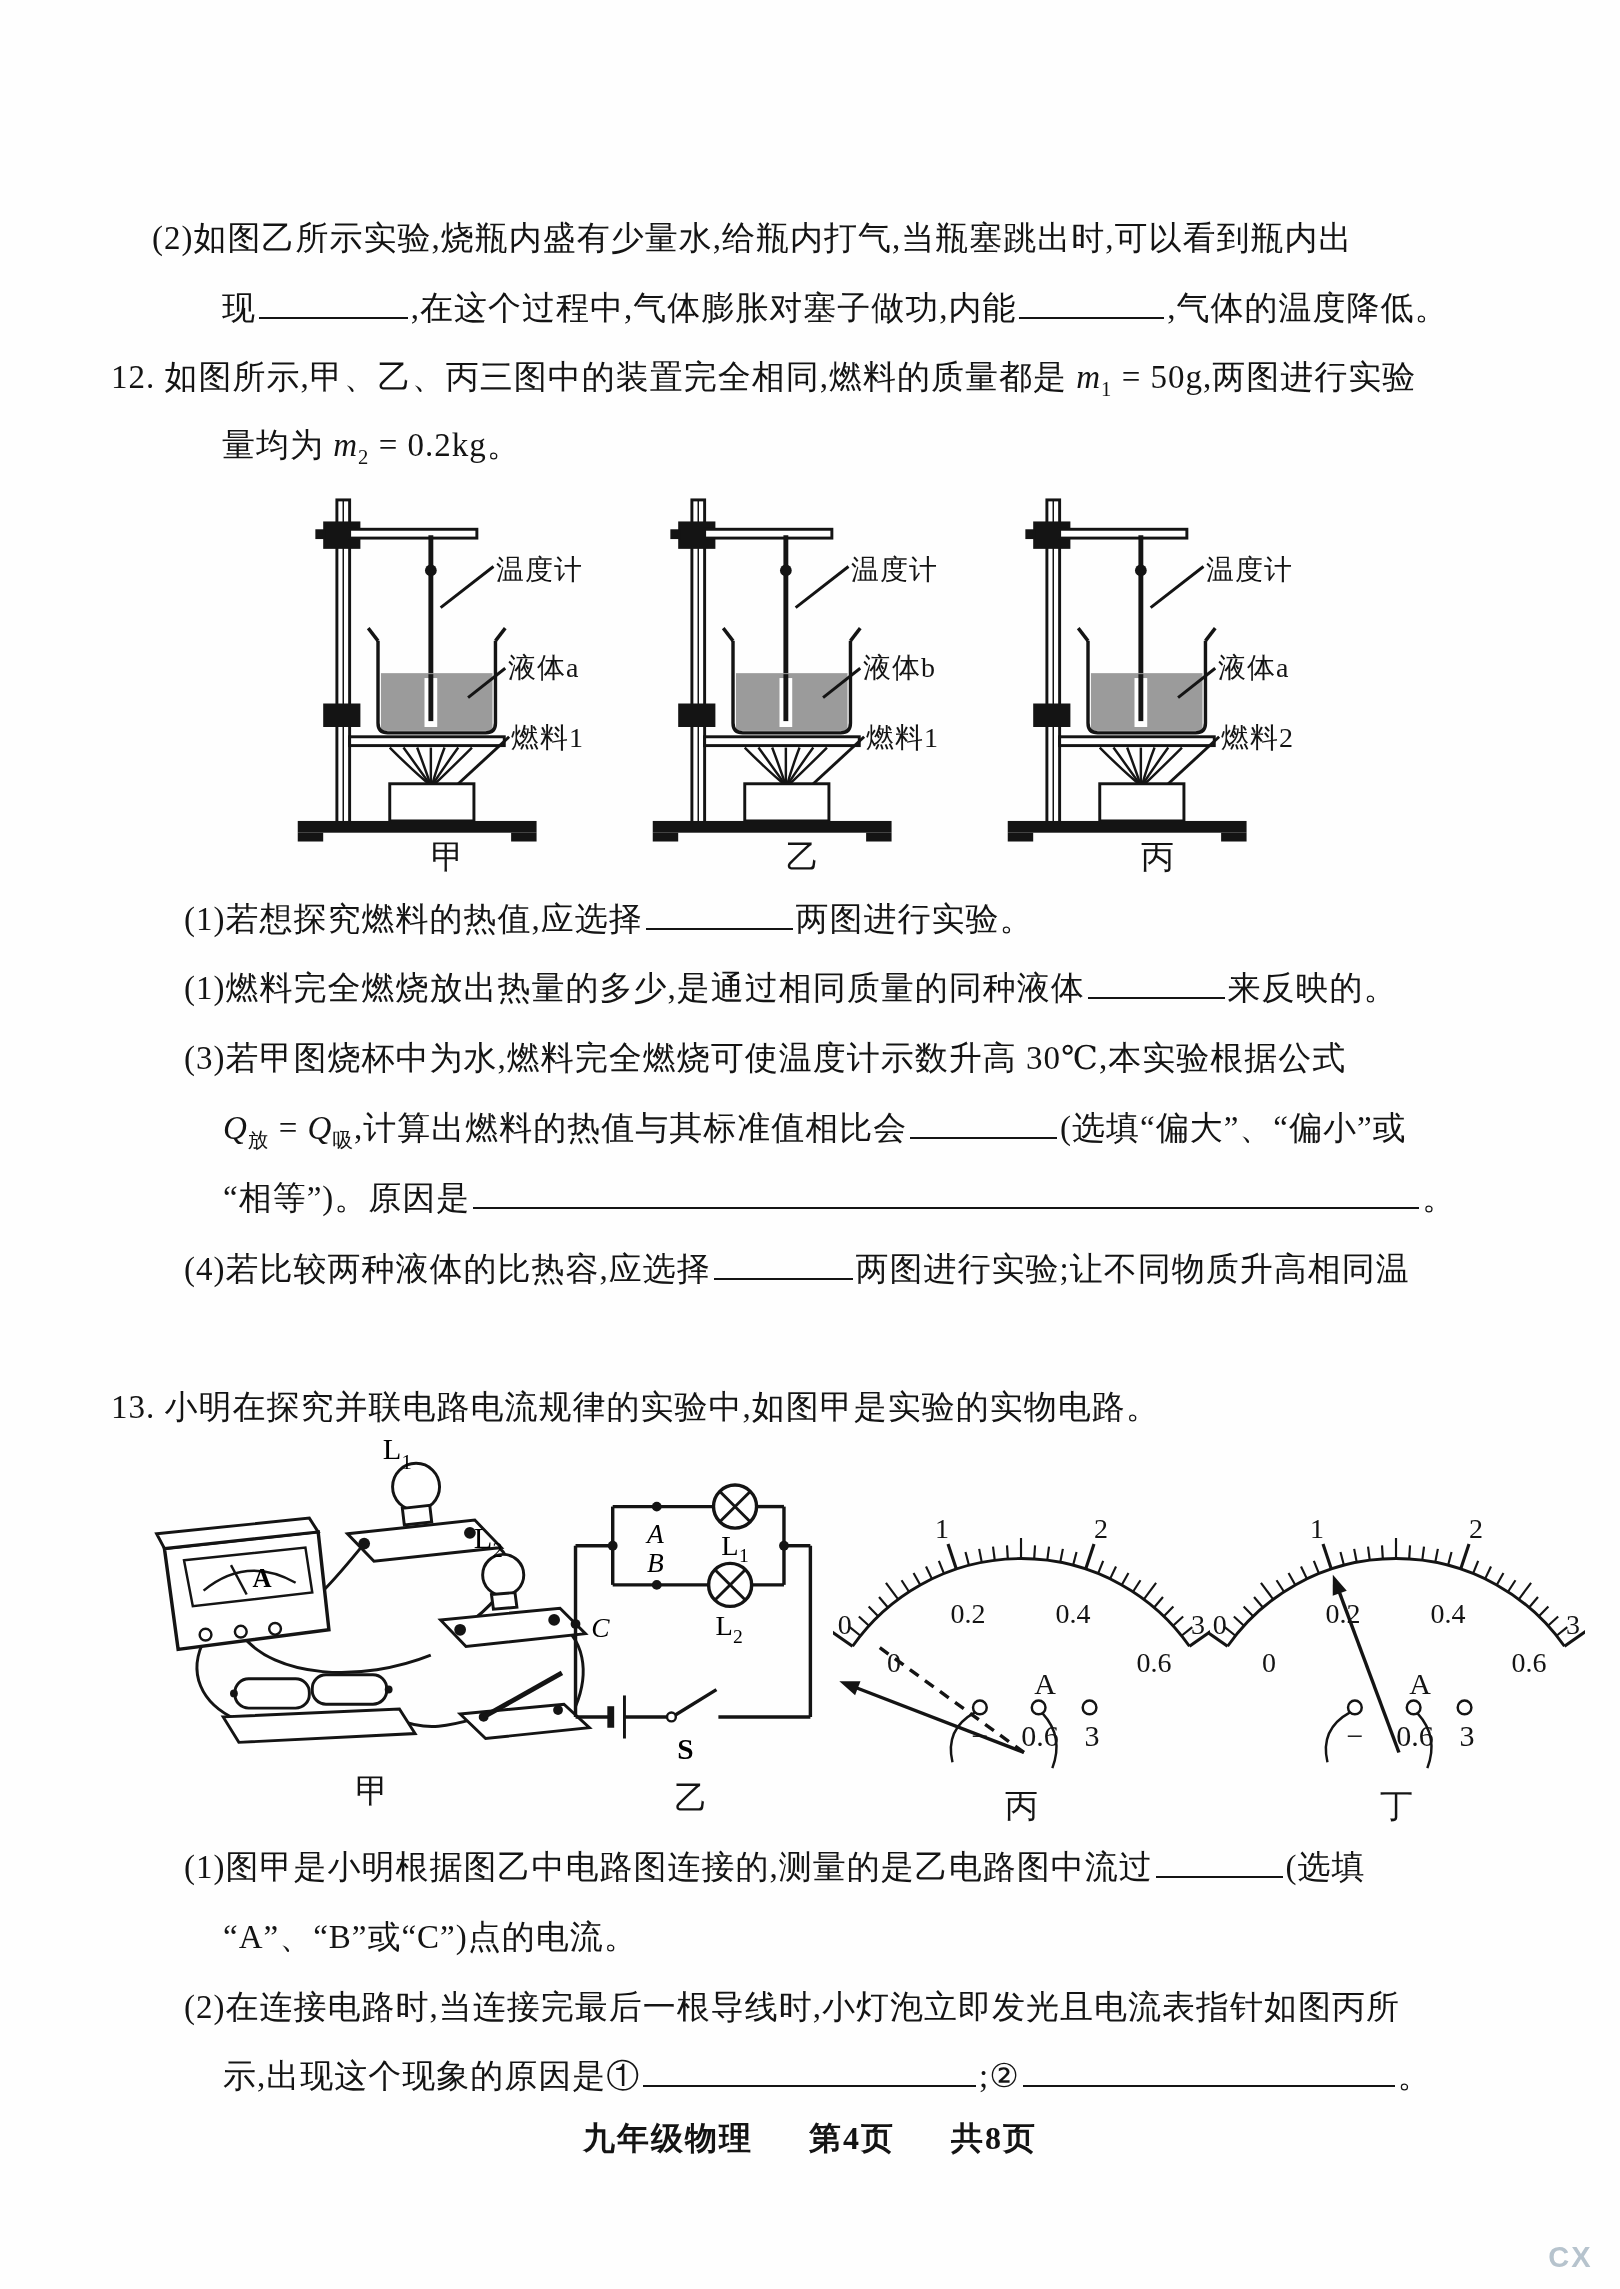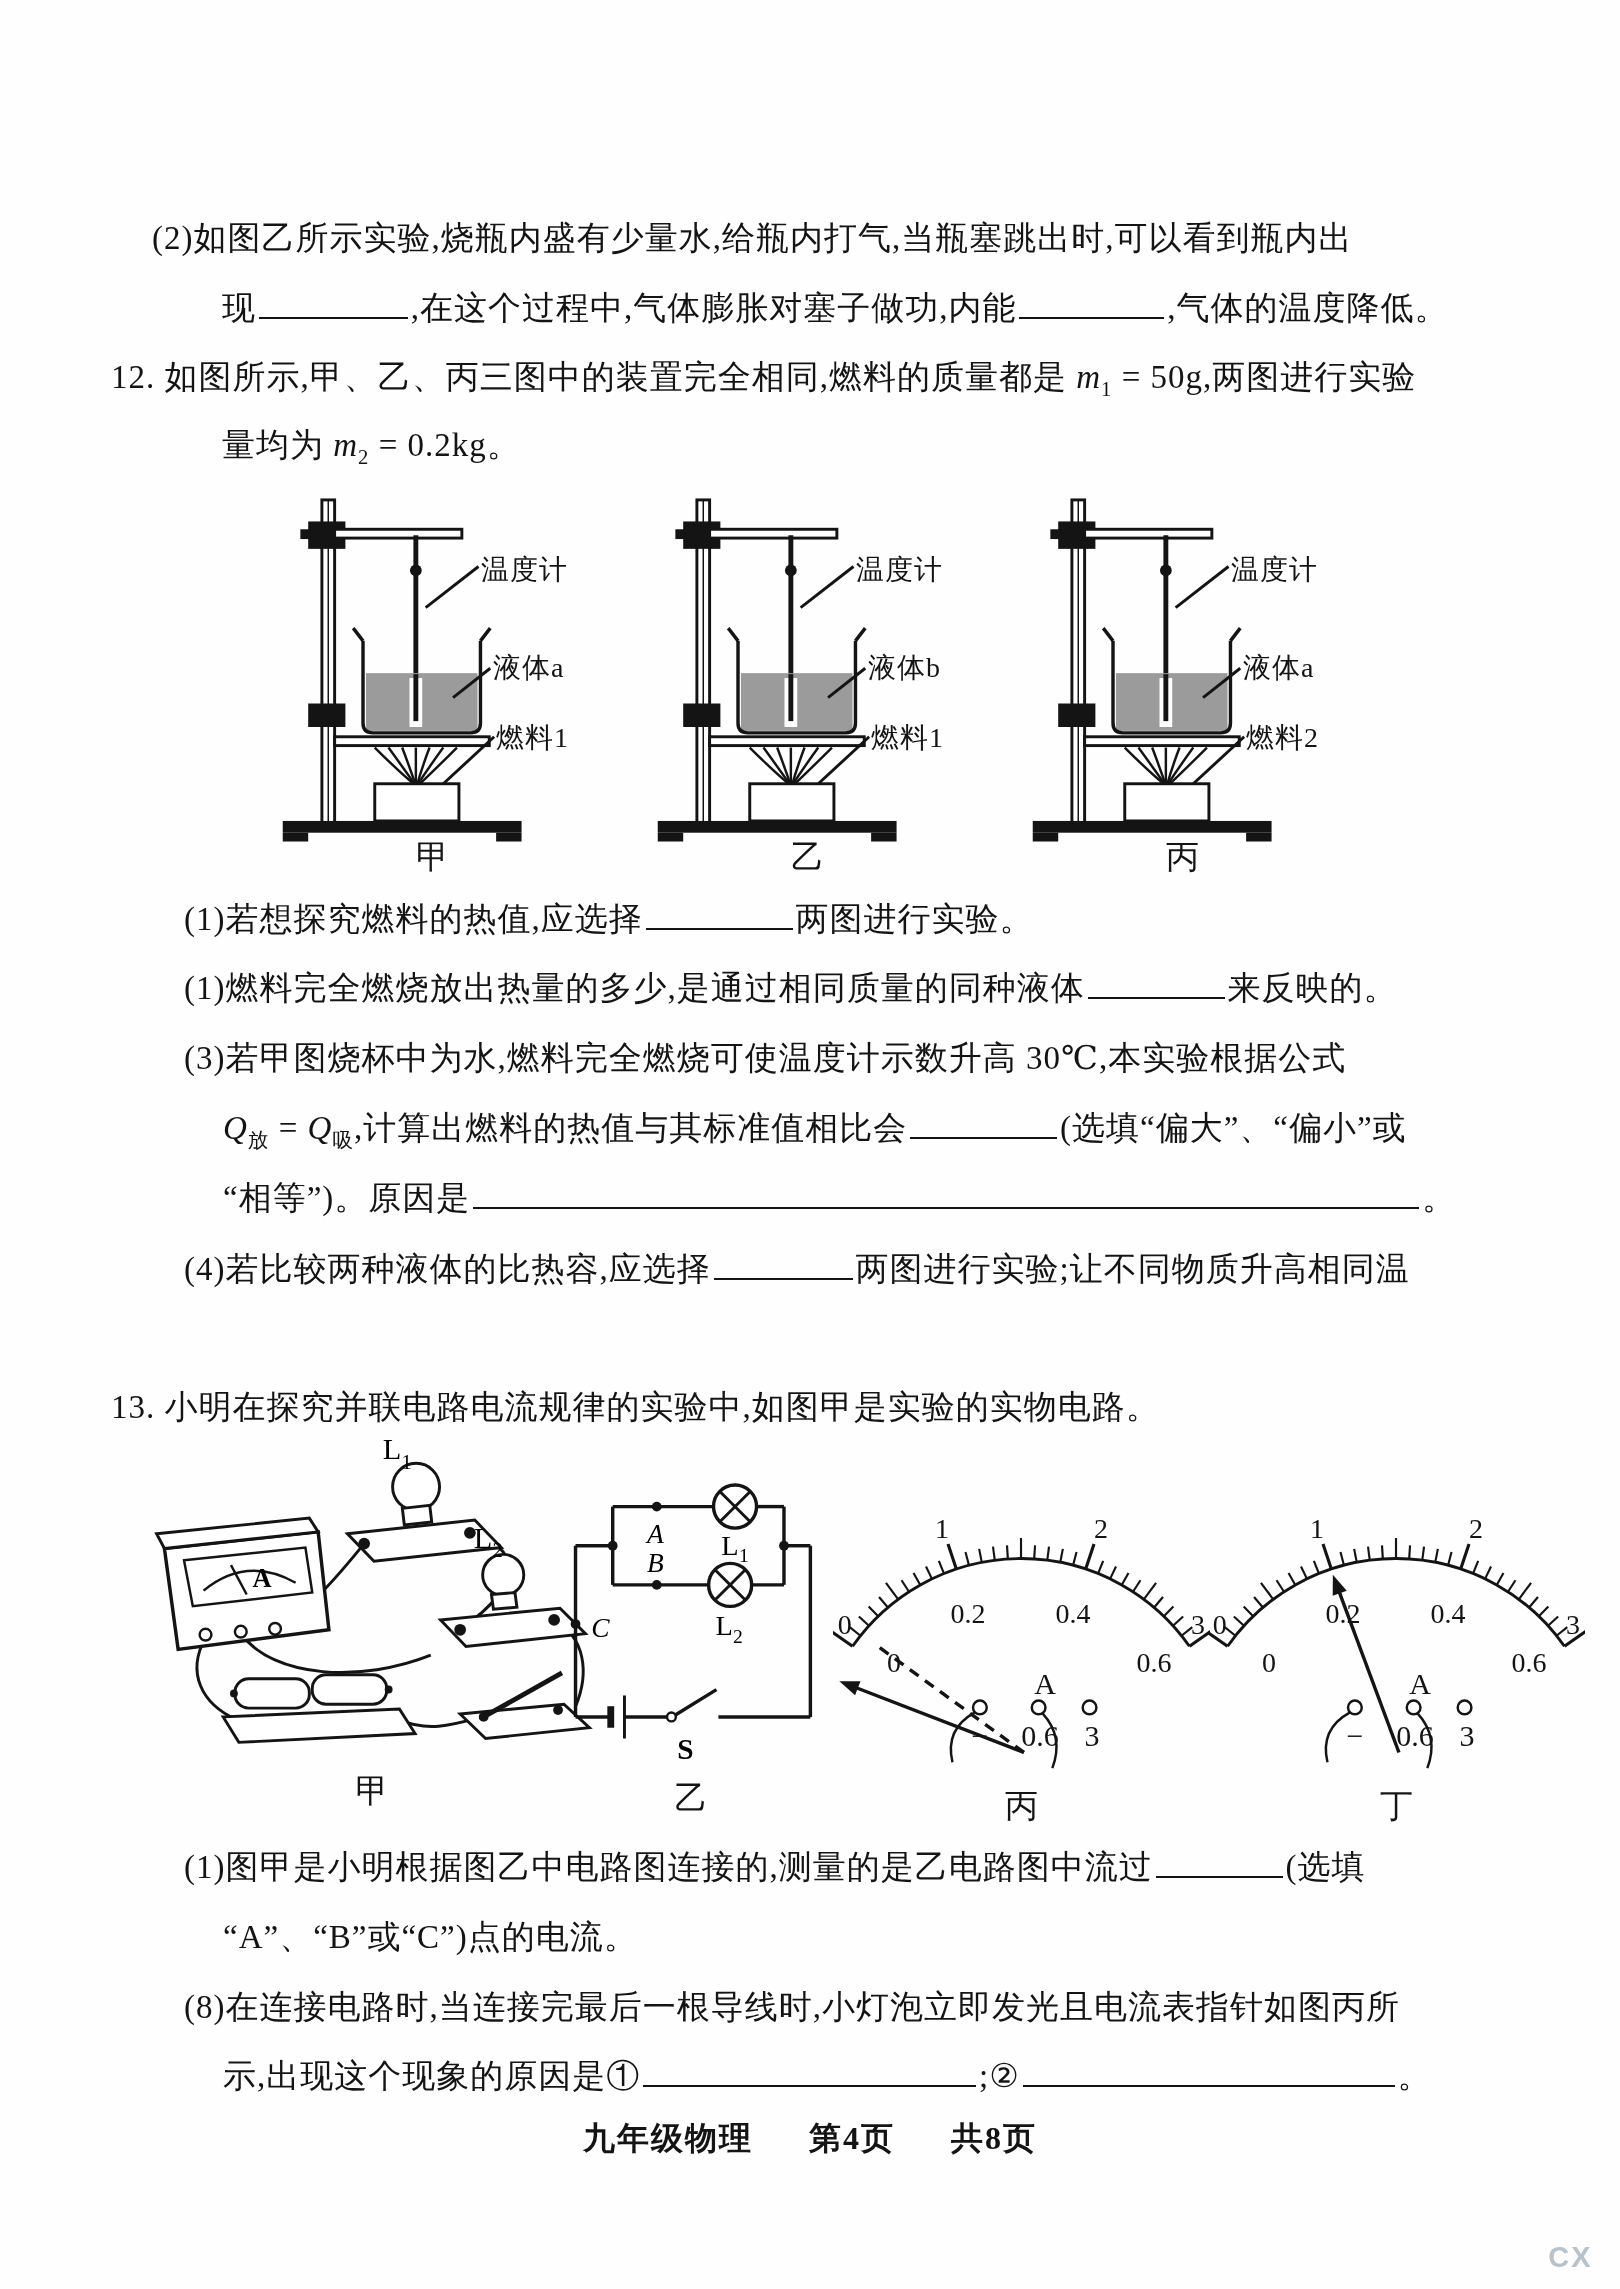--- a/index.html
+++ b/index.html
@@ -31,21 +31,21 @@
     <span>现</span><span class="blank" style="width:149px"></span><span>,在这个过程中,气体膨胀对塞子做功,内能</span><span class="blank" style="width:145px"></span><span>,气体的温度降低。</span>
   </div>
 
   <div class="line" style="top:355px;left:111px">
     <span>12. 如图所示,甲、乙、丙三图中的装置完全相同,燃料的质量都是 </span><i class="var">m</i><sub class="sb">1</sub><span> = 50g,两图进行实验</span>
   </div>
   <div class="line" style="top:423px;left:222px">
     <span>量均为 </span><i class="var">m</i><sub class="sb">2</sub><span> = 0.2kg。</span>
   </div>
 
-  <div class="fig" style="top:492px;left:271px;width:1059px;height:380px;display:flex;gap:52px">
+  <div class="fig" style="top:492px;left:286px;width:1059px;height:380px;display:flex;gap:32px">
     <div style="position:relative;width:323px;height:380px">
       <div class="svg-slot">
   <svg width="323" height="377" viewBox="0 0 330 385">
 
     <rect x="52" y="8" width="13" height="330" fill="#fff" stroke="#141414" stroke-width="3"></rect>
     <line x1="58.5" y1="8" x2="58.5" y2="338" stroke="#141414" stroke-width="1.5"></line>
 
     <rect x="38" y="30" width="38" height="28" fill="#141414"></rect>
     <rect x="30" y="38" width="10" height="10" fill="#141414"></rect>
     <rect x="65" y="38" width="130" height="9" fill="#fff" stroke="#141414" stroke-width="3"></rect>
@@ -418,21 +418,21 @@
     <span class="dial-num" style="left:147px;top:295px;font-size:30px">−</span>
     <span class="dial-num" style="left:207px;top:295px;font-size:30px">0.6</span>
     <span class="dial-num" style="left:259px;top:295px;font-size:30px">3</span>
     <div class="caption">丁</div>
   </div>
 
   <div class="line" style="top:1845px;left:184px">
     <span>(1)图甲是小明根据图乙中电路图连接的,测量的是乙电路图中流过</span><span class="blank" style="width:127px"></span><span>(选填</span>
   </div>
   <div class="line" style="top:1915px;left:223px">“A”、“B”或“C”)点的电流。</div>
-  <div class="line" style="top:1985px;left:184px">(8)在连接电路时,当连接完最后一根导线时,小灯泡立即发光且电流表指针如图丙所</div>
+  <div class="line" style="top:1985px;left:184px">(2)在连接电路时,当连接完最后一根导线时,小灯泡立即发光且电流表指针如图丙所</div>
   <div class="line" style="top:2054px;left:223px">
     <span>示,出现这个现象的原因是①</span><span class="blank" style="width:333px"></span><span>;②</span><span class="blank" style="width:372px"></span><span>。</span>
   </div>
 
   <div class="footer">
     <span>九年级物理</span><span>第4页</span><span>共8页</span>
   </div>
   <div class="watermark">CX</div>
 </div>
 

